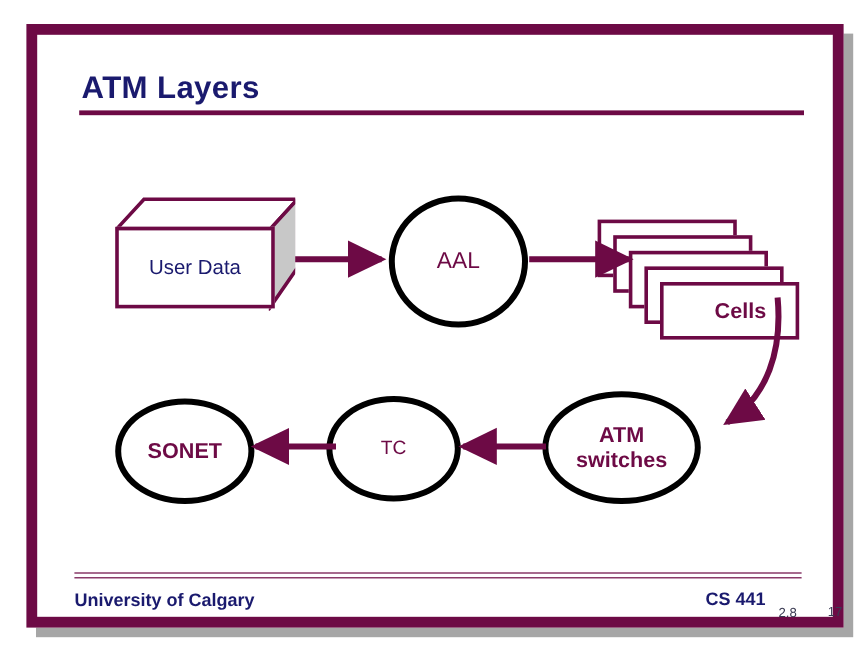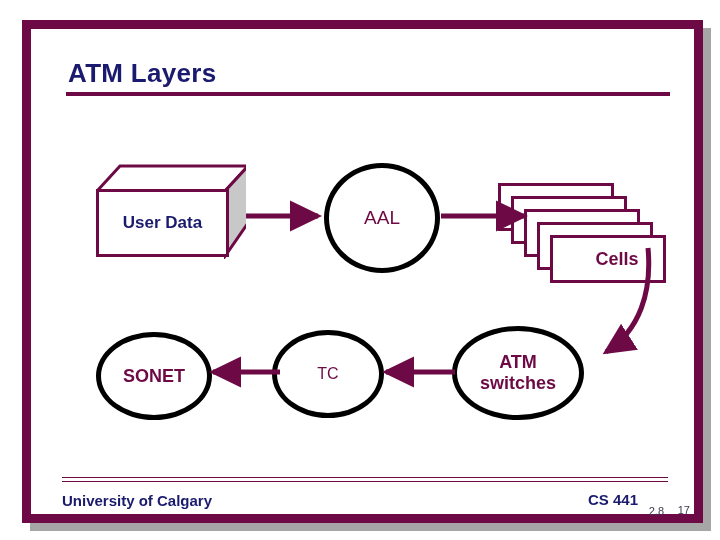--- a/index.html
+++ b/index.html
@@ -83,21 +83,21 @@
   .box3d .label {
     position: absolute;
     left: 0;
     top: 26px;
     width: 133px;
     height: 68px;
     display: flex;
     align-items: center;
     justify-content: center;
     font-size: 17px;
-    font-weight: bold;
+    font-weight: normal;
     color: #1a1a6e;
   }
 
   
   .ellipse {
     position: absolute;
     border: 5px solid #000000;
     border-radius: 50%;
     background: #ffffff;
     box-sizing: border-box;
@@ -211,21 +211,21 @@
   .footer-num1 {
     position: absolute;
     right: 56px;
     top: 505px;
     font-size: 11px;
     color: #3a3a52;
     white-space: nowrap;
   }
   .footer-num2 {
     position: absolute;
-    right: 30px;
+    right: 18px;
     top: 504px;
     font-size: 11px;
     color: #3a3a52;
     white-space: nowrap;
   }
 
   svg.overlay {
     position: absolute;
     left: 0;
     top: 0;

